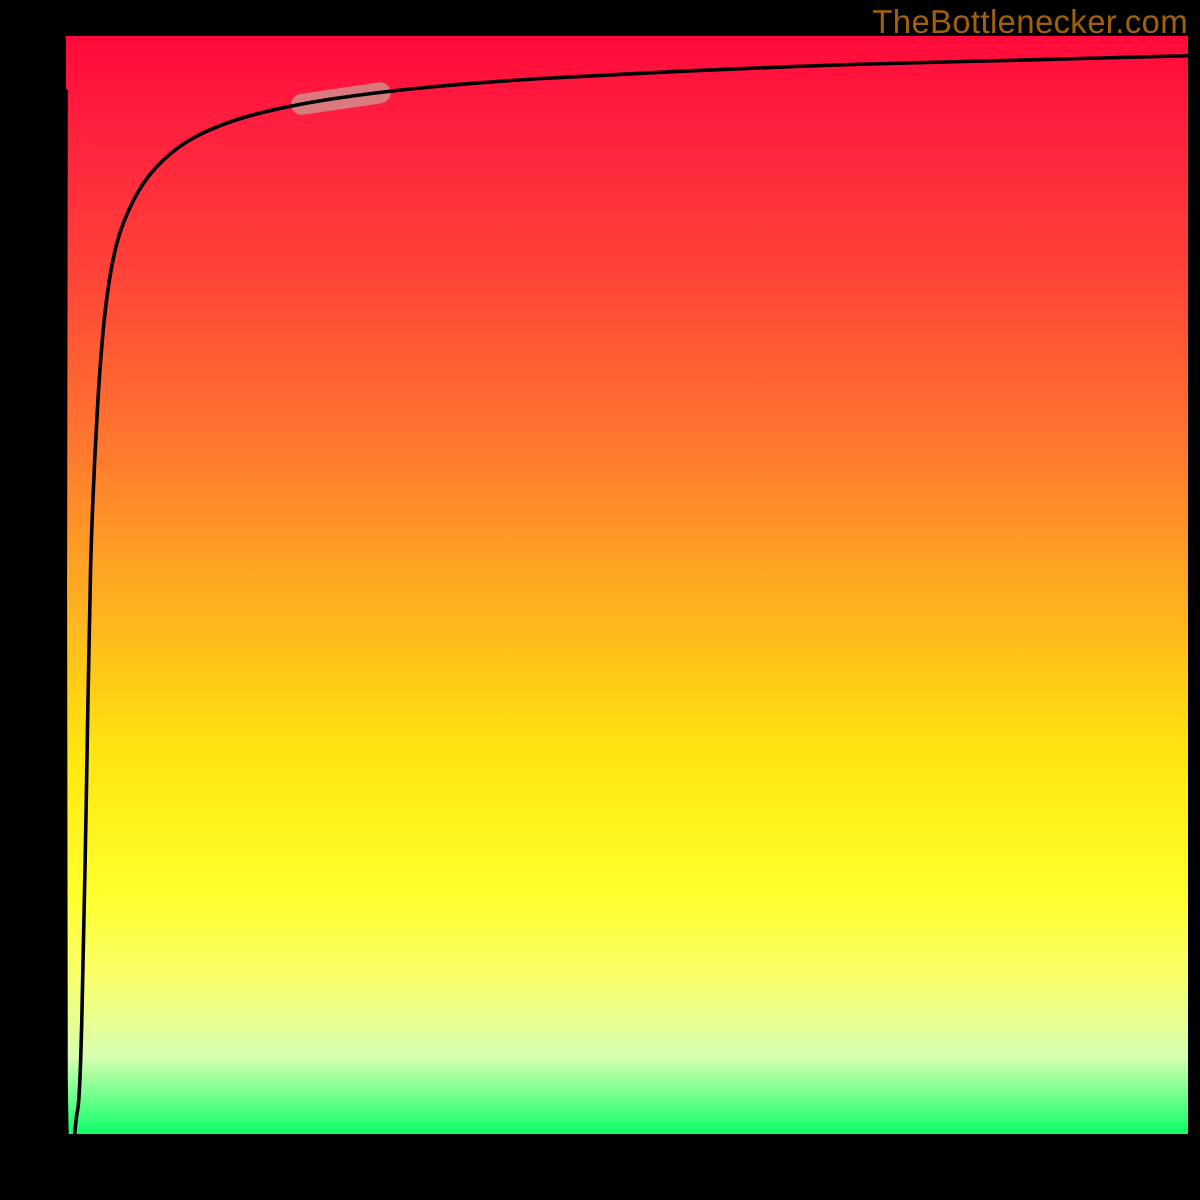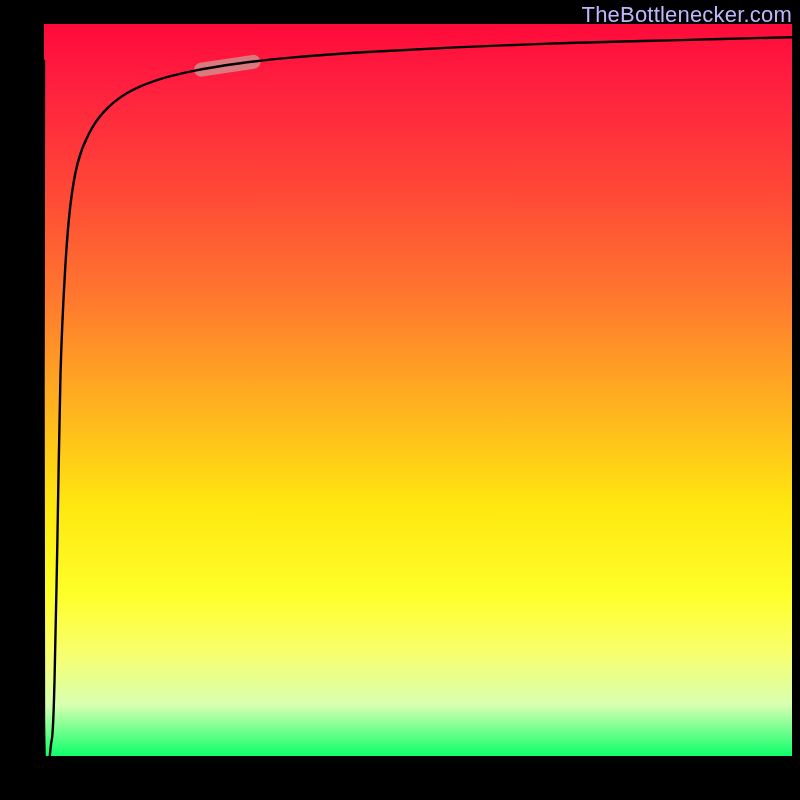--- a/index.html
+++ b/index.html
@@ -33,21 +33,21 @@
       #ffff2a 78%,
       #f8ff6e 86%,
       #d7ffb0 93%,
       #0eff6a 100%
     );
   }
   .watermark {
     position: absolute;
     top: 2px;
     right: 8px;
-    color: #c4b5fd;
+    color: #a16207;
     font-size: 22px;
     letter-spacing: 0.2px;
     font-weight: 400;
     user-select: none;
   }
   svg.curve {
     position: absolute;
     left: 0;
     top: 0;
     width: 748px;

